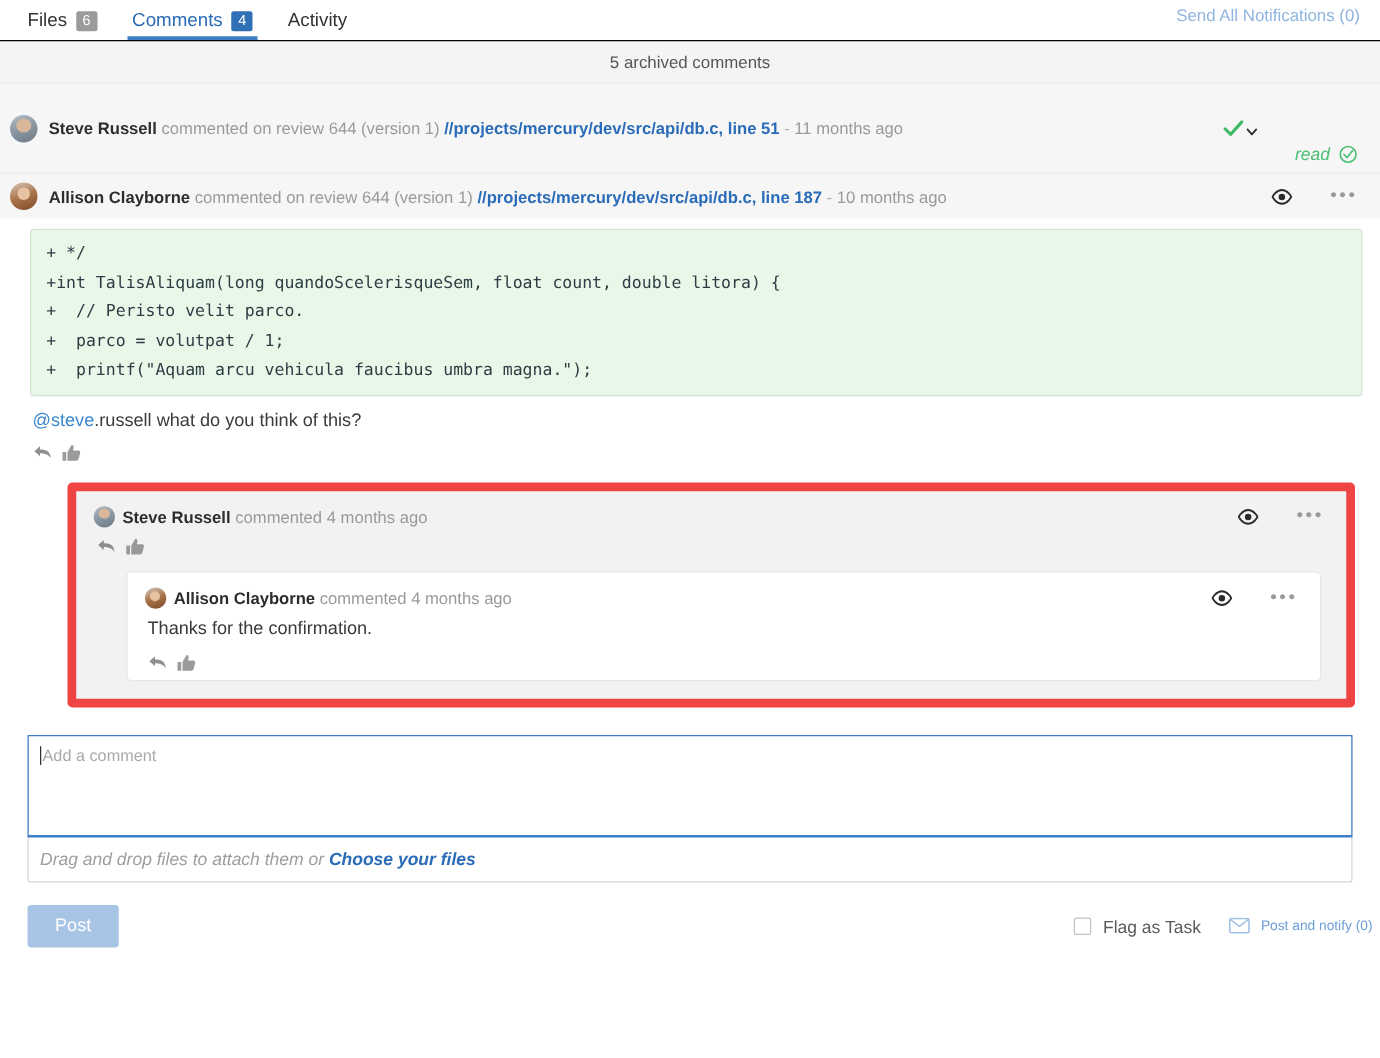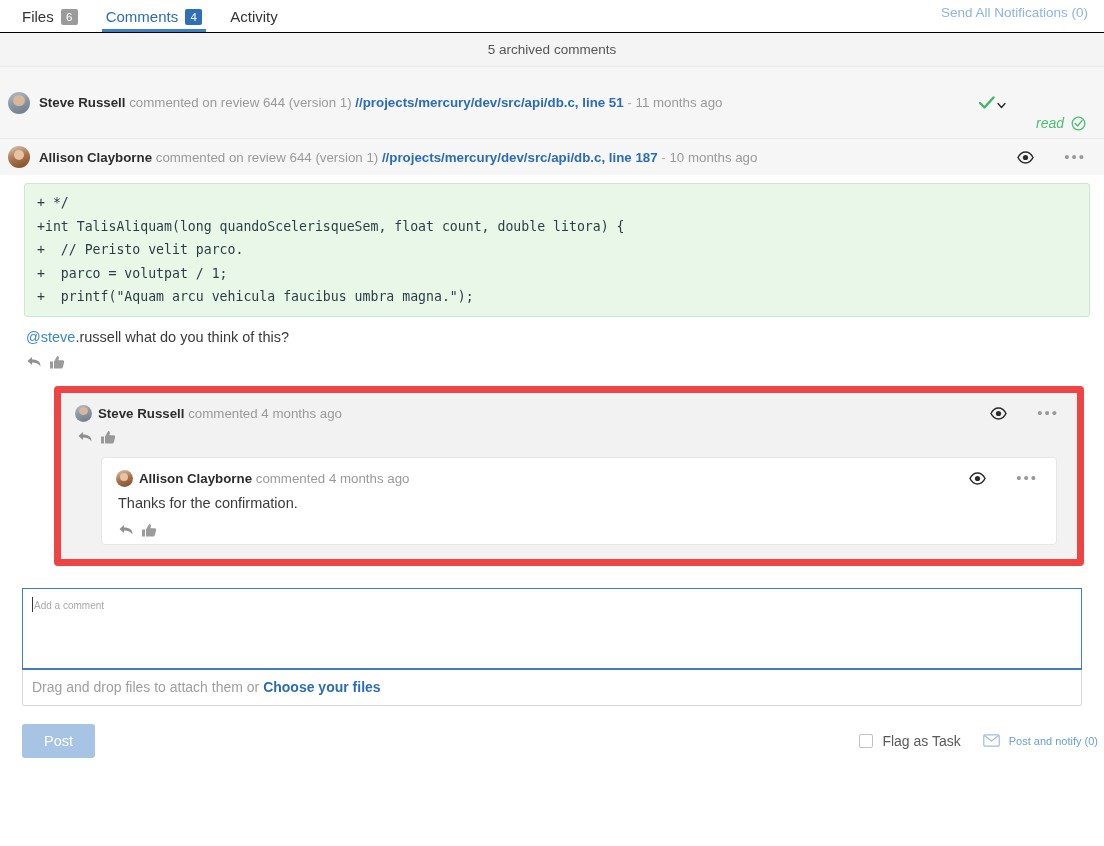--- a/index.html
+++ b/index.html
@@ -129,27 +129,27 @@
   .composer {
     margin: 22px 22px 0 22px;
     border: 1px solid #d7d7d7; border-radius: 2px;
     background: #fff;
   }
   .ta-wrap {
     border: 1px solid #3d7ec4; border-bottom-width: 2px;
     margin: -1px -1px 0 -1px; background: #fff;
     height: 82px; padding: 7px 9px; position: relative;
   }
-  .ta-ph { color: #a9a9a9; font-size: 10px; }
+  .ta-ph { color: #a9a9a9; font-size: 13px; }
   .caret {
     display: inline-block; width: 1px; height: 15px; background: #333;
     vertical-align: -3px; margin-right: 1px;
   }
   .dropzone {
-    padding: 9px 9px 10px 9px; font-size: 14px; color: #9e9e9e;
+    padding: 9px 9px 10px 9px; font-size: 14px; color: #9e9e9e; font-style: italic;
   }
   .dropzone a { color: #2b6cb8; font-weight: bold; text-decoration: none; }
 
   
   .bottombar {
     display: flex; align-items: center;
     margin: 18px 6px 0 22px;
   }
   .btn-post {
     background: #a7c4e4; color: #ffffff; border: none; border-radius: 3px;

